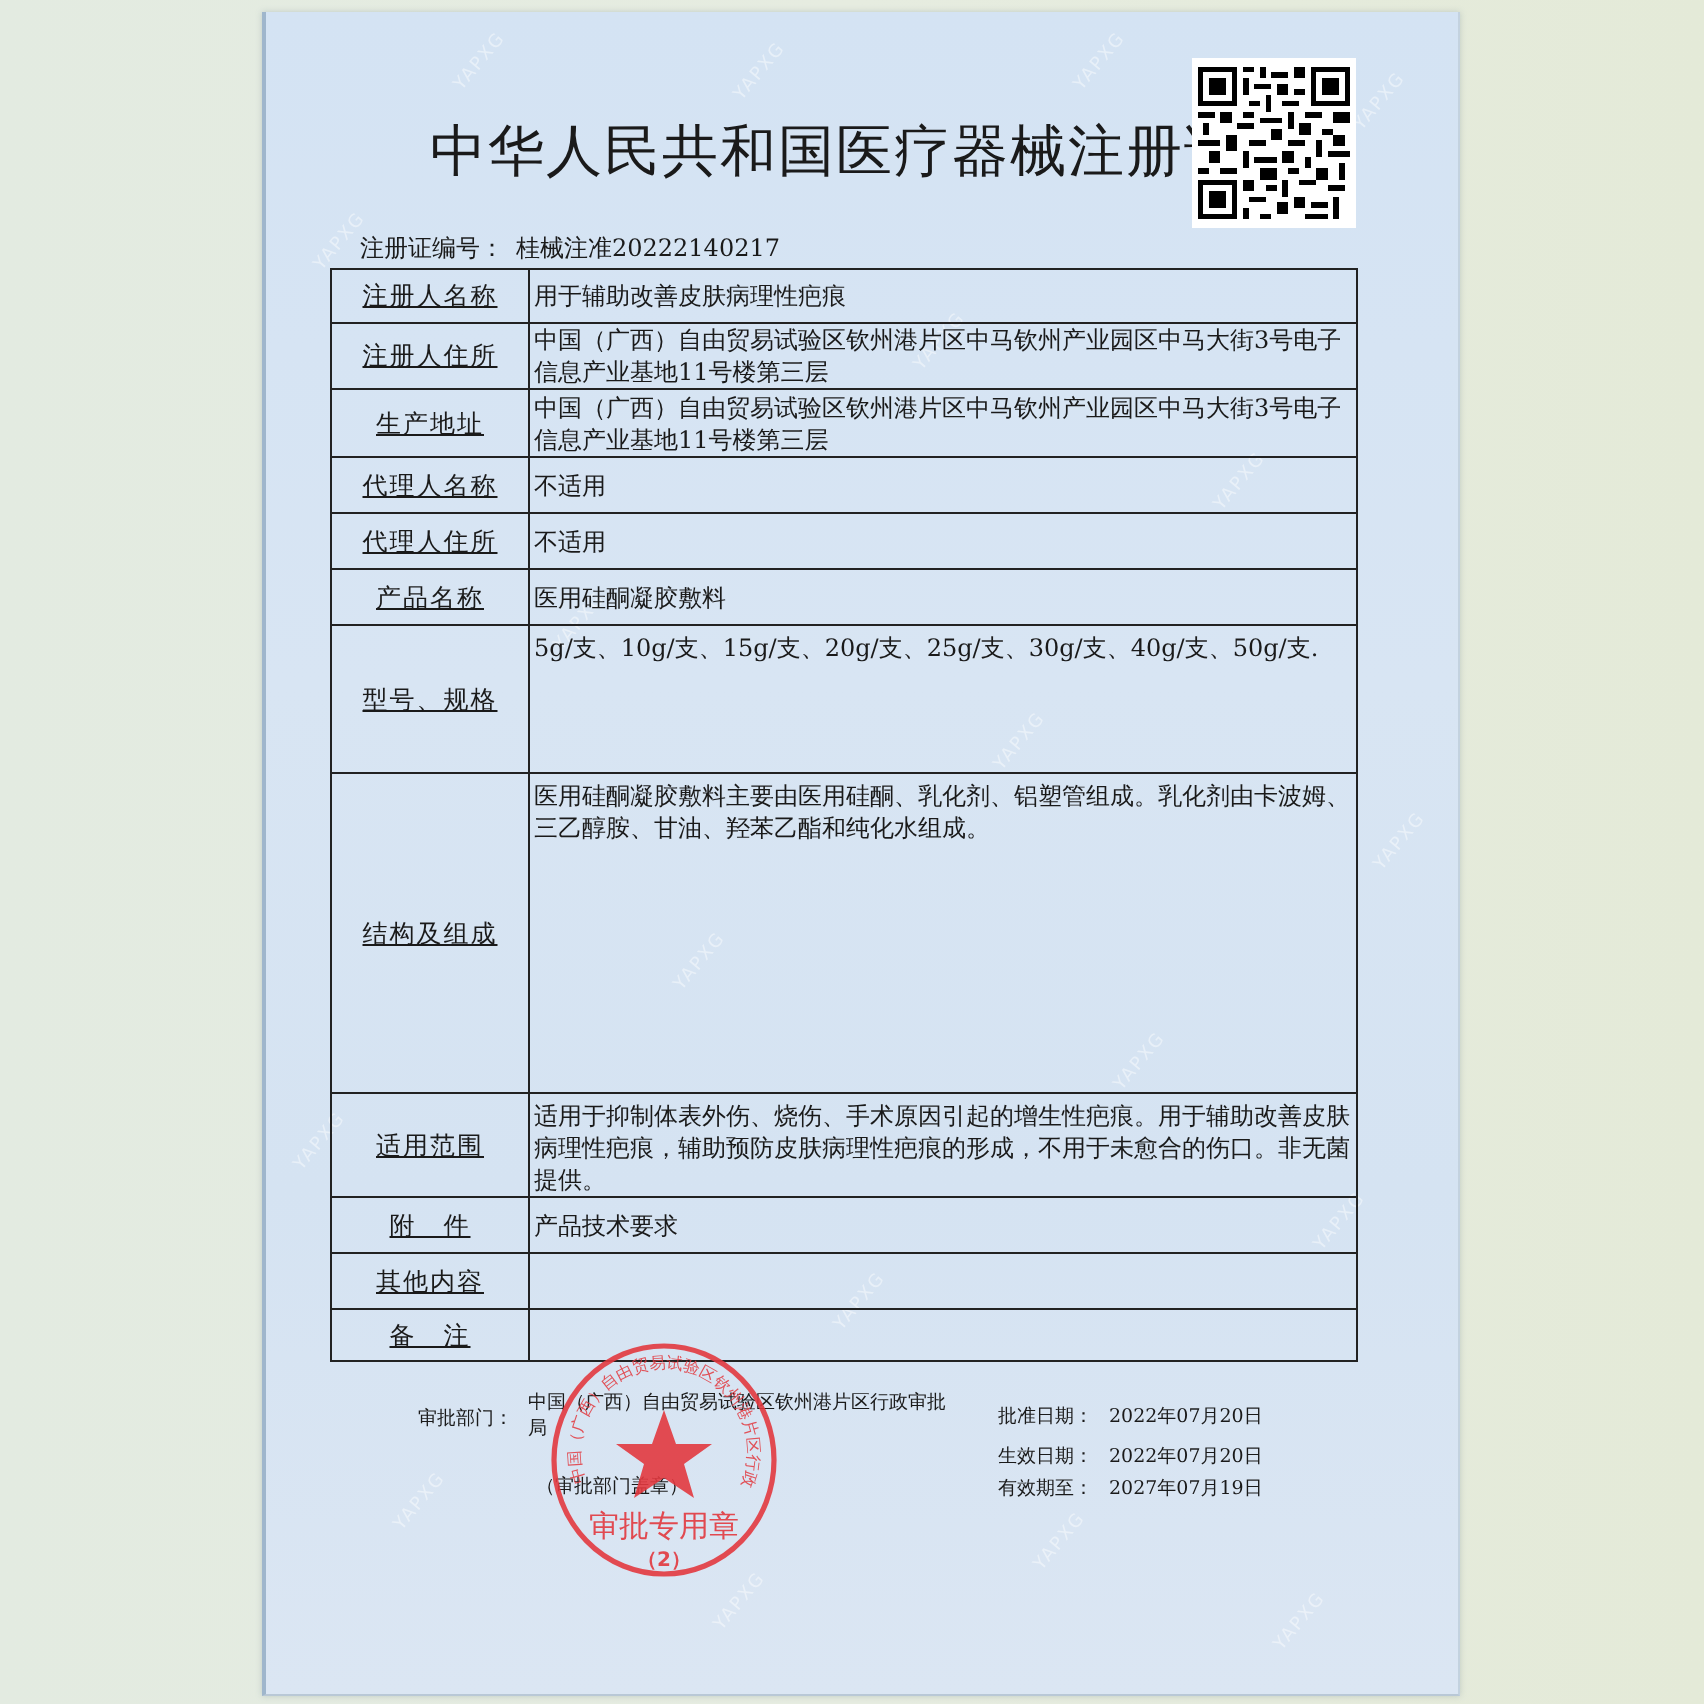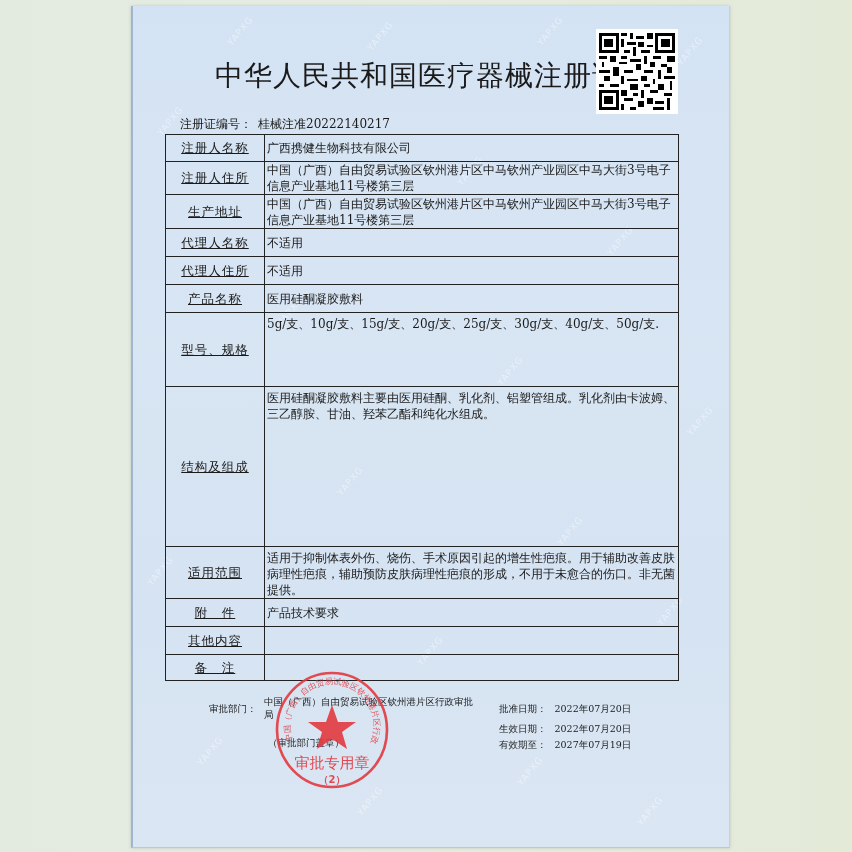--- a/index.html
+++ b/index.html
@@ -201,21 +201,21 @@
   </div>
 
   <div class="regno">
     <span class="lbl">注册证编号：</span><span>桂械注准20222140217</span>
   </div>
 
   <table class="main">
     <tbody>
         <tr style="height:27px">
       <td class="lbl">注册人名称</td>
-      <td class="val mid">广西携健生物科技有限公司</td>
+      <td class="val mid">用于辅助改善皮肤病理性疤痕</td>
     </tr>
     <tr style="height:33px">
       <td class="lbl">注册人住所</td>
       <td class="val mid">中国（广西）自由贸易试验区钦州港片区中马钦州产业园区中马大街3号电子信息产业基地11号楼第三层</td>
     </tr>
     <tr style="height:34px">
       <td class="lbl">生产地址</td>
       <td class="val mid">中国（广西）自由贸易试验区钦州港片区中马钦州产业园区中马大街3号电子信息产业基地11号楼第三层</td>
     </tr>
     <tr style="height:28px">

